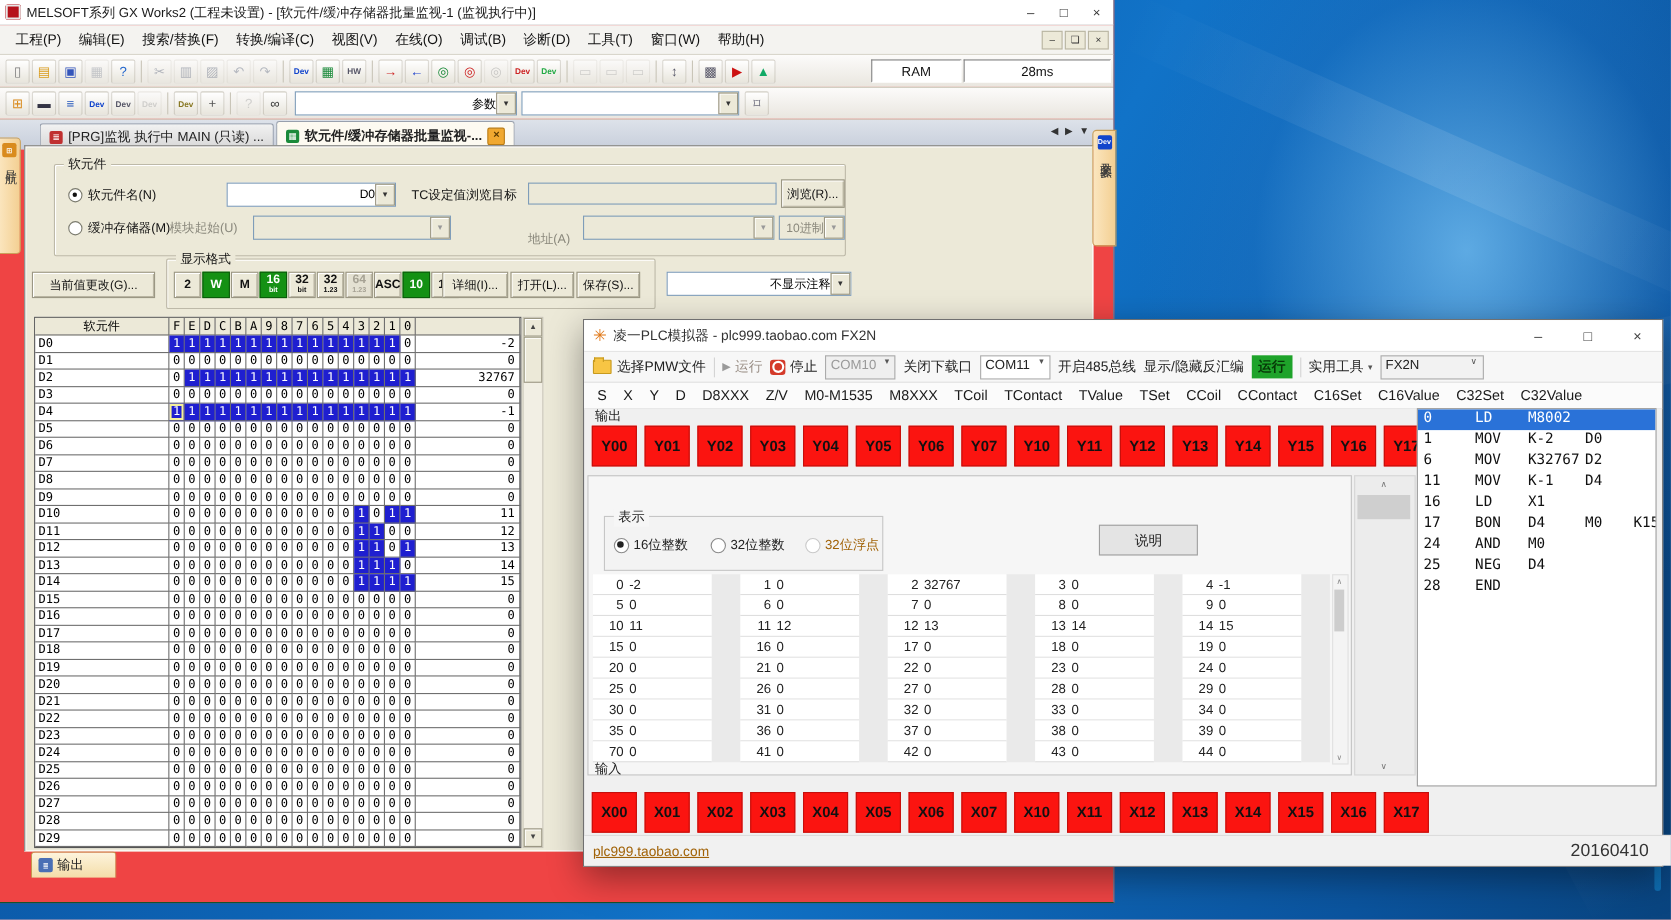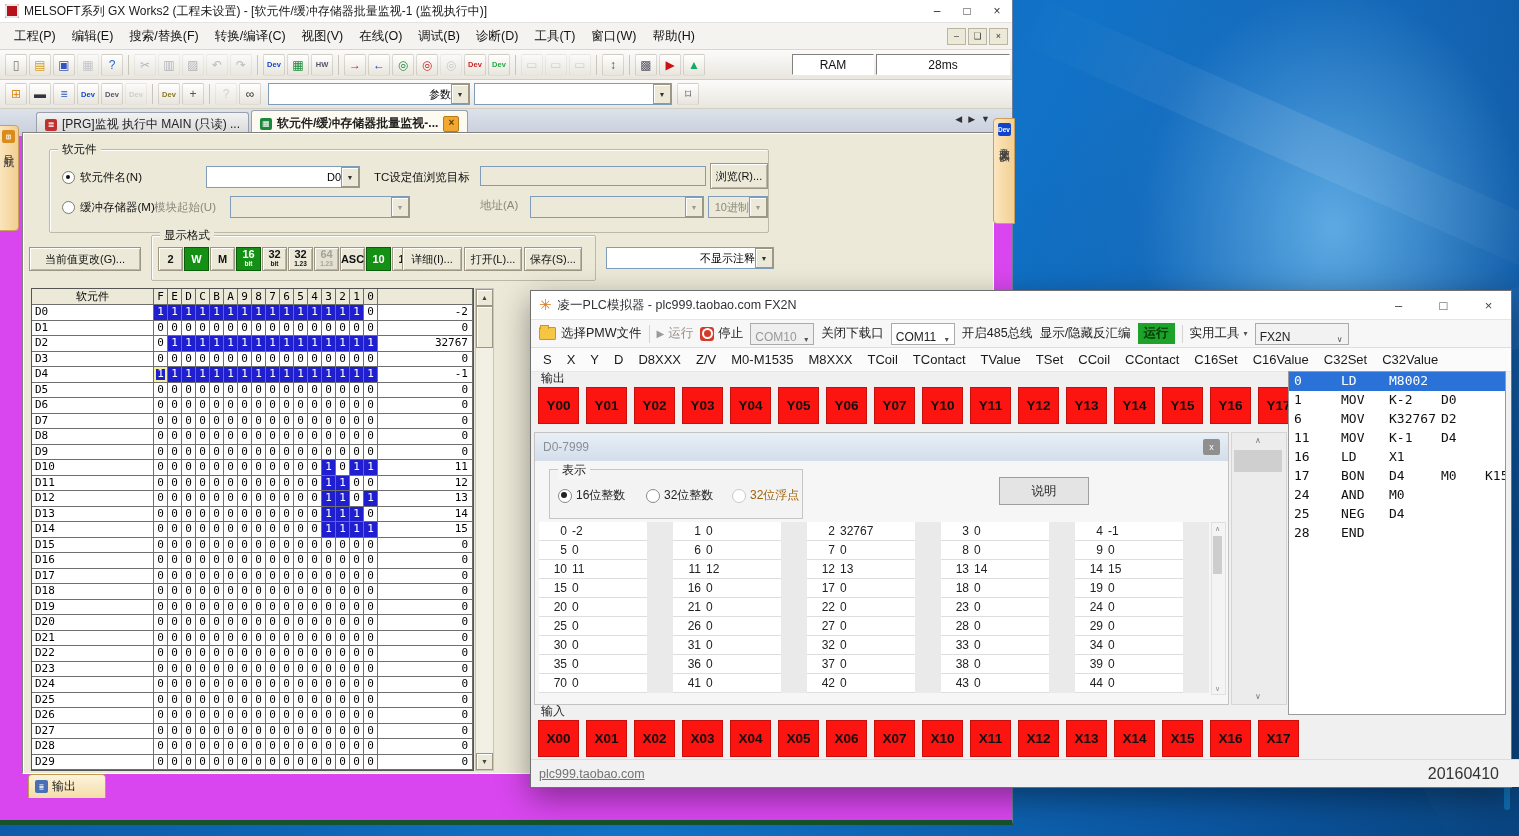--- a/index.html
+++ b/index.html
@@ -34,21 +34,21 @@
   .groupbox{position:absolute;border:1px solid #bdb9a8;border-radius:2px;box-shadow:inset 1px 1px 0 #fff;}
   .radio{width:11px;height:11px;border-radius:50%;border:1px solid #7b7b6e;background:#fff;position:relative;flex:none;}
   .radio.on::after{content:"";position:absolute;left:3px;top:3px;width:4px;height:4px;border-radius:50%;background:#111;}
   .vtab{position:absolute;background:linear-gradient(90deg,#fbe6bf,#f3cf92);border:1px solid #caa05a;border-radius:0 4px 4px 0;
     display:flex;flex-direction:column;align-items:center;padding-top:4px;gap:3px;}
   .vtext{writing-mode:vertical-rl;font-size:11px;color:#3a3a3a;letter-spacing:1px;}
   .mini-ico{width:13px;height:13px;border-radius:2px;font-size:6.5px;font-weight:bold;color:#fff;
     display:flex;align-items:center;justify-content:center;}
 
   
-  #gxw{position:absolute;left:0;top:0;width:1012px;height:820px;background:#d946ef;border-right:1px solid #6f7f99;border-bottom:5px solid #14532d;}
+  #gxw{position:absolute;left:0;top:0;width:1012px;height:820px;background:#ef4444;border-right:1px solid #6f7f99;border-bottom:1px solid #14532d;}
   #gxw-title{height:22px;background:#fff;display:flex;align-items:center;padding-left:5px;border-bottom:1px solid #e3e3e3;}
   #gxw-title .appico{width:14px;height:14px;background:#b5121b;border-radius:2px;margin-right:5px;
     box-shadow:inset 0 0 0 2px #e8e8e8,inset 0 0 0 3px #b5121b;}
   #gxw-title .t{font-size:12px;color:#1a1a1a;white-space:nowrap;}
   .cap-btns{margin-left:auto;display:flex;}
   .cap-btns span{width:30px;height:21px;display:flex;align-items:center;justify-content:center;font-size:12px;color:#333;}
   #gxw-menu{height:26px;background:#f4f3f0;border-bottom:1px solid #d9d6cc;display:flex;align-items:center;padding-left:6px;}
   .menu-item{font-size:12.5px;color:#111;padding:3px 8px;}
   .mdi-ctl{margin-left:auto;display:flex;gap:2px;padding-right:4px;}
   .mdi-ctl span{width:17px;height:15px;border:1px solid #b9b5a2;background:#ece9d8;font-size:9px;color:#333;
@@ -108,21 +108,21 @@
   #sim-title .t{font-size:12.5px;color:#333;}
   #sim-title .cap-btns span{width:45px;height:28px;font-size:13px;color:#444;}
   #sim-tb{height:27px;background:#f7f7f7;border-top:1px solid #e5e5e5;border-bottom:1px solid #ddd;
     display:flex;align-items:center;padding-left:8px;gap:7px;font-size:12.5px;color:#222;}
   .vsep{width:1px;height:18px;background:#d4d4d4;}
   .folder{width:15px;height:11px;background:#f7c544;border:1px solid #c79a1e;border-radius:1px;position:relative;}
   .folder::before{content:"";position:absolute;left:0;top:-3px;width:7px;height:3px;background:#f7c544;border:1px solid #c79a1e;border-bottom:none;}
   .tri{color:#9a9a9a;font-size:10px;}
   .stopico{width:14px;height:14px;border-radius:3px;background:#d43a2a;display:flex;align-items:center;justify-content:center;}
   .stopico i{width:7px;height:7px;border:2px solid #fff;border-radius:50%;}
-  .wcombo{height:20px;border:1px solid #ababab;background:#fff;display:flex;align-items:flex-end;font-size:12px;color:#222;}
+  .wcombo{height:20px;border:1px solid #ababab;background:#fff;display:flex;align-items:flex-start;font-size:12px;color:#222;}
   .wcombo .val{padding:0 4px;flex:1;}
   .wcombo .ar{padding-right:5px;font-size:8px;color:#555;}
   .wcombo.dis{background:#efefef;color:#999;}
   .runbadge{background:#1ea32a;color:#083;padding:2px 6px;font-size:12.5px;color:#073807;font-weight:bold;}
   #sim-devrow{height:23px;display:flex;align-items:center;gap:15px;padding-left:12px;font-size:13px;color:#1a1a1a;
     background:#fbfbfb;border-bottom:1px solid #e6e6e6;}
   .io-label{position:absolute;font-size:12px;color:#222;}
   .io-row{position:absolute;display:flex;gap:7px;}
   .io-btn{width:39px;height:35px;background:#fb1410;border:1px solid #c40f0c;color:#111;font-weight:bold;font-size:13.5px;
     display:flex;align-items:center;justify-content:center;font-family:"Liberation Sans",sans-serif;}
@@ -153,21 +153,21 @@
   #wide-sb .a{position:absolute;left:0;width:52px;height:15px;font-size:8px;color:#777;display:flex;align-items:center;justify-content:center;}
   #wide-sb .th{position:absolute;left:2px;top:17px;width:48px;height:22px;background:#cfcfcf;}
   
   #proglist{position:absolute;left:757px;top:80px;width:216px;height:342px;background:#fff;border:1px solid #9a9a9a;overflow:hidden;}
   .prow{position:relative;height:19px;font-family:"DejaVu Sans Mono",monospace;font-size:13px;color:#111;}
   .prow.sel{background:#2a72d8;color:#fff;}
   .prow span{position:absolute;top:1px;white-space:nowrap;}
   .p-step{left:5px;} .p-op{left:52px;} .p-a{left:100px;} .p-b{left:152px;} .p-c{left:196px;}
   #sim-status{position:absolute;left:0;top:468px;width:978px;height:27px;background:#f1f1f1;border-top:1px solid #dcdcdc;
     display:flex;align-items:center;padding:0 8px;}
-  #sim-link{font-size:12.5px;color:#737373;text-decoration:underline;}
+  #sim-link{font-size:12.5px;color:#a16207;text-decoration:underline;}
   #sim-date{margin-left:auto;font-size:16px;color:#333;padding-right:18px;}
   .fmtbtn{width:23px;height:22px;margin-right:1px;display:flex;flex-direction:column;align-items:center;justify-content:center;
     background:#ece9d8;border:1px solid #9b9784;box-shadow:inset 1px 1px 0 #fff,inset -1px -1px 0 #b9b5a2;
     font-size:11px;font-weight:bold;color:#111;line-height:10px;}
   .fmtbtn .sub{font-size:6.5px;font-weight:bold;}
   .fmtbtn.act{background:#149114;color:#fff;border-color:#0a5c0a;box-shadow:none;}
   .fmtbtn.dis{color:#a6a294;background:#e4e1d2;}
 </style>
 </head>
 <body>
@@ -378,21 +378,21 @@
       <span class="lbl" style="left:324px;top:20px">TC设定值浏览目标</span>
       <span class="field dis" style="position:absolute;left:430px;top:16px;width:224px;height:18px" title=""></span>
       <span class="win-btn3d" style="position:absolute;left:660px;top:13px;width:56px;height:24px">浏览(R)...</span>
       <span class="radio" style="position:absolute;left:12px;top:51px"></span>
       <span class="lbl" style="left:30px;top:50px">缓冲存储器(M)</span>
       <span class="lbl gray" style="left:104px;top:50px">模块起始(U)</span>
       <span class="combo field dis" style="position:absolute;left:180px;top:46px;width:178px;height:20px">
         <span class="val"></span>
           <span class="drop">▼</span>
       </span>
-      <span class="lbl gray" style="left:430px;top:48px">地址(A)</span>
+      <span class="lbl gray" style="left:430px;top:60px">地址(A)</span>
       <span class="combo field dis" style="position:absolute;left:480px;top:46px;width:172px;height:20px">
         <span class="val"></span>
           <span class="drop">▼</span>
       </span>
       <span class="combo field dis" style="position:absolute;left:658px;top:46px;width:58px;height:20px;color:#8a887c">
         <span class="val">10进制</span>
           <span class="drop">▼</span>
       </span>
     </div>
 
@@ -1173,24 +1173,20 @@
       <span class="io-btn">Y11</span>
       <span class="io-btn">Y12</span>
       <span class="io-btn">Y13</span>
       <span class="io-btn">Y14</span>
       <span class="io-btn">Y15</span>
       <span class="io-btn">Y16</span>
       <span class="io-btn">Y17</span>
     </div>
 
   <div id="dpanel">
-    <div id="dpanel-hdr">
-      <span class="t">D0-7999</span>
-      <span id="dpanel-close">x</span>
-    </div>
     <div class="wgroup" style="left:14px;top:36px;width:252px;height:48px;background:#f3f3f3">
       <span class="wgrouplbl" style="background:#f6f6f6">表示</span>
       <span class="wradio-item" style="left:8px;top:17px">
         <span class="wradio on"></span>
           <span>16位整数</span>
       </span>
       <span class="wradio-item" style="left:96px;top:17px">
         <span class="wradio"></span>
           <span>32位整数</span>
       </span>
@@ -1449,21 +1445,21 @@
         <span class="p-step">25</span>
         <span class="p-op">NEG</span>
         <span class="p-a">D4</span>
       </div>
       <div class="prow">
         <span class="p-step">28</span>
         <span class="p-op">END</span>
       </div>
     </div>
 
-  <span class="io-label" style="left:10px;top:412px">输入</span>
+  <span class="io-label" style="left:10px;top:400px">输入</span>
   <div class="io-row" id="x-row" style="left:7px;top:429px">
       <span class="io-btn">X00</span>
       <span class="io-btn">X01</span>
       <span class="io-btn">X02</span>
       <span class="io-btn">X03</span>
       <span class="io-btn">X04</span>
       <span class="io-btn">X05</span>
       <span class="io-btn">X06</span>
       <span class="io-btn">X07</span>
       <span class="io-btn">X10</span>

